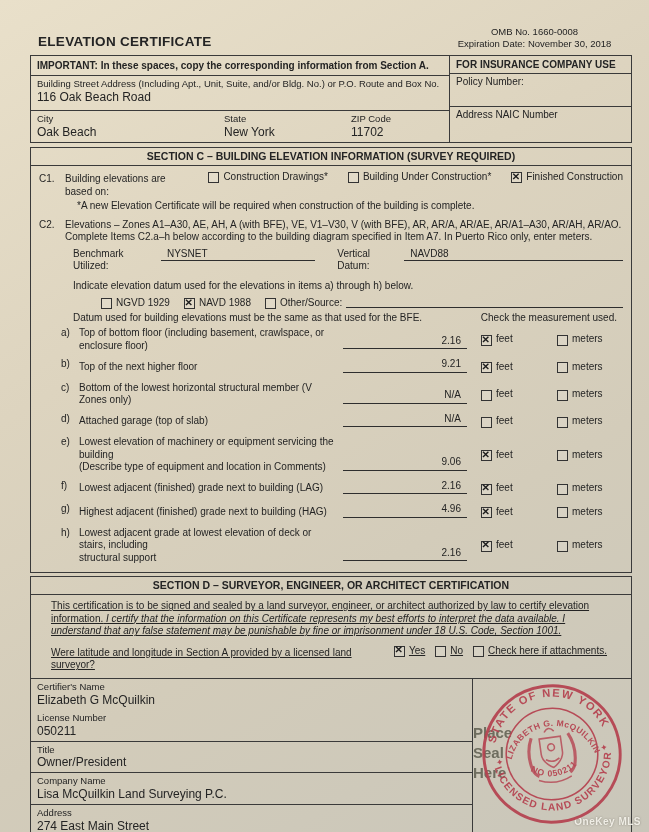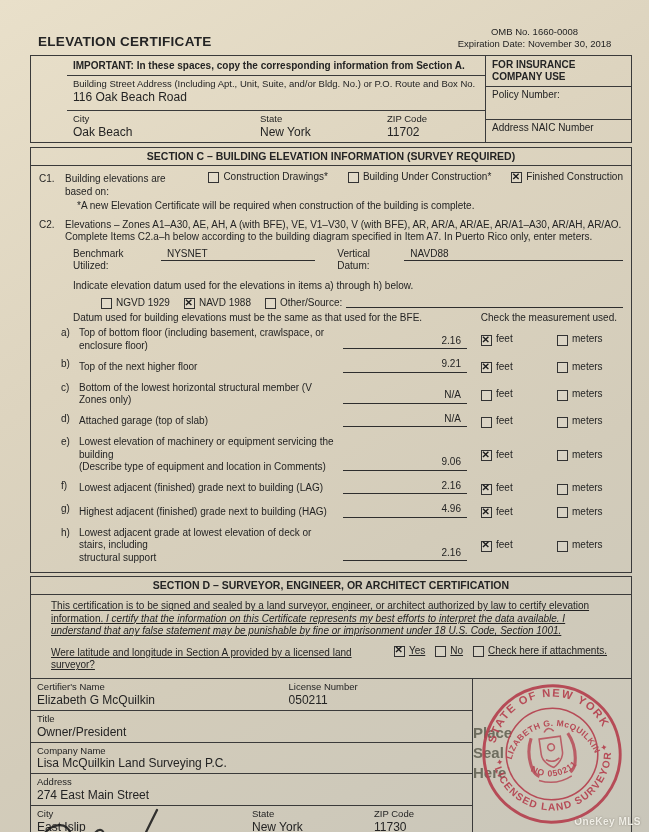--- a/index.html
+++ b/index.html
@@ -9,21 +9,21 @@
     color:#242424;font-size:10px;line-height:1.25;}
   .form{position:absolute;left:30px;top:26px;width:602px;}
 
   
   .topline{display:flex;justify-content:space-between;align-items:flex-end;margin-bottom:4px;}
   .doc-title{font-size:13.5px;font-weight:bold;letter-spacing:.3px;padding-left:8px;}
   .omb{font-size:9.5px;line-height:1.3;width:195px;text-align:center;}
 
   
   .toptable{display:flex;border:1px solid #3a3a3a;}
-  .tt-left{width:418px;border-right:1px solid #3a3a3a;display:flex;flex-direction:column;margin-left:36px;}
+  .tt-left{width:418px;border-right:1px solid #3a3a3a;display:flex;flex-direction:column;}
   .tt-right{flex:1;display:flex;flex-direction:column;}
   .cell{padding:2px 6px;}
   .row-important{border-bottom:1px solid #3a3a3a;font-weight:bold;padding:4px 6px 3px;}
   .row-address{border-bottom:1px solid #3a3a3a;min-height:30px;}
   .row-cityline{display:flex;flex:1;}
   .col-city{flex:1;}
   .col-state{width:115px;}
   .col-zip{width:92px;}
   .ins-head{border-bottom:1px solid #3a3a3a;font-weight:bold;padding:3px 6px 2px;}
   .ins-policy{border-bottom:1px solid #3a3a3a;min-height:28px;}
@@ -57,21 +57,21 @@
 
   .secD-body{border:1px solid #3a3a3a;border-top:none;padding:5px 20px 6px;text-decoration:underline;}
   .cert-p{margin:0;}
   .latlong{display:flex;align-items:baseline;margin-top:7px;}
   .latlong .ckgroup{margin-left:10px;}
   .attach{margin-left:auto;margin-right:4px;}
 
   .certifier{border:1px solid #3a3a3a;border-top:none;}
   .cg-top{display:flex;}
   .cg-left{flex:1;display:flex;flex-direction:column;}
-  .cg-row{border-bottom:1px solid #3a3a3a;padding:2px 6px;min-height:26px;}
+  .cg-row{border-bottom:1px solid #3a3a3a;padding:2px 6px;min-height:26px;flex-direction:column;}
   .cg-flex{display:flex;padding:0;}
   .cg-flex>div{padding:2px 6px;}
   .f-lab{font-size:9.5px;}
   .f-val{font-size:12px;}
   .stamp-cell{width:158px;flex:none;border-left:1px solid #3a3a3a;border-bottom:1px solid #3a3a3a;
     position:relative;overflow:hidden;}
   .place-seal{position:absolute;left:0;right:0;top:44px;text-align:left;color:#6e6d5f;
     font-size:15px;font-weight:bold;line-height:1.35;z-index:1;}
   .stamp-svg{position:absolute;left:6px;top:2px;z-index:2;opacity:.92;}
   .sig-row{display:flex;min-height:30px;}

